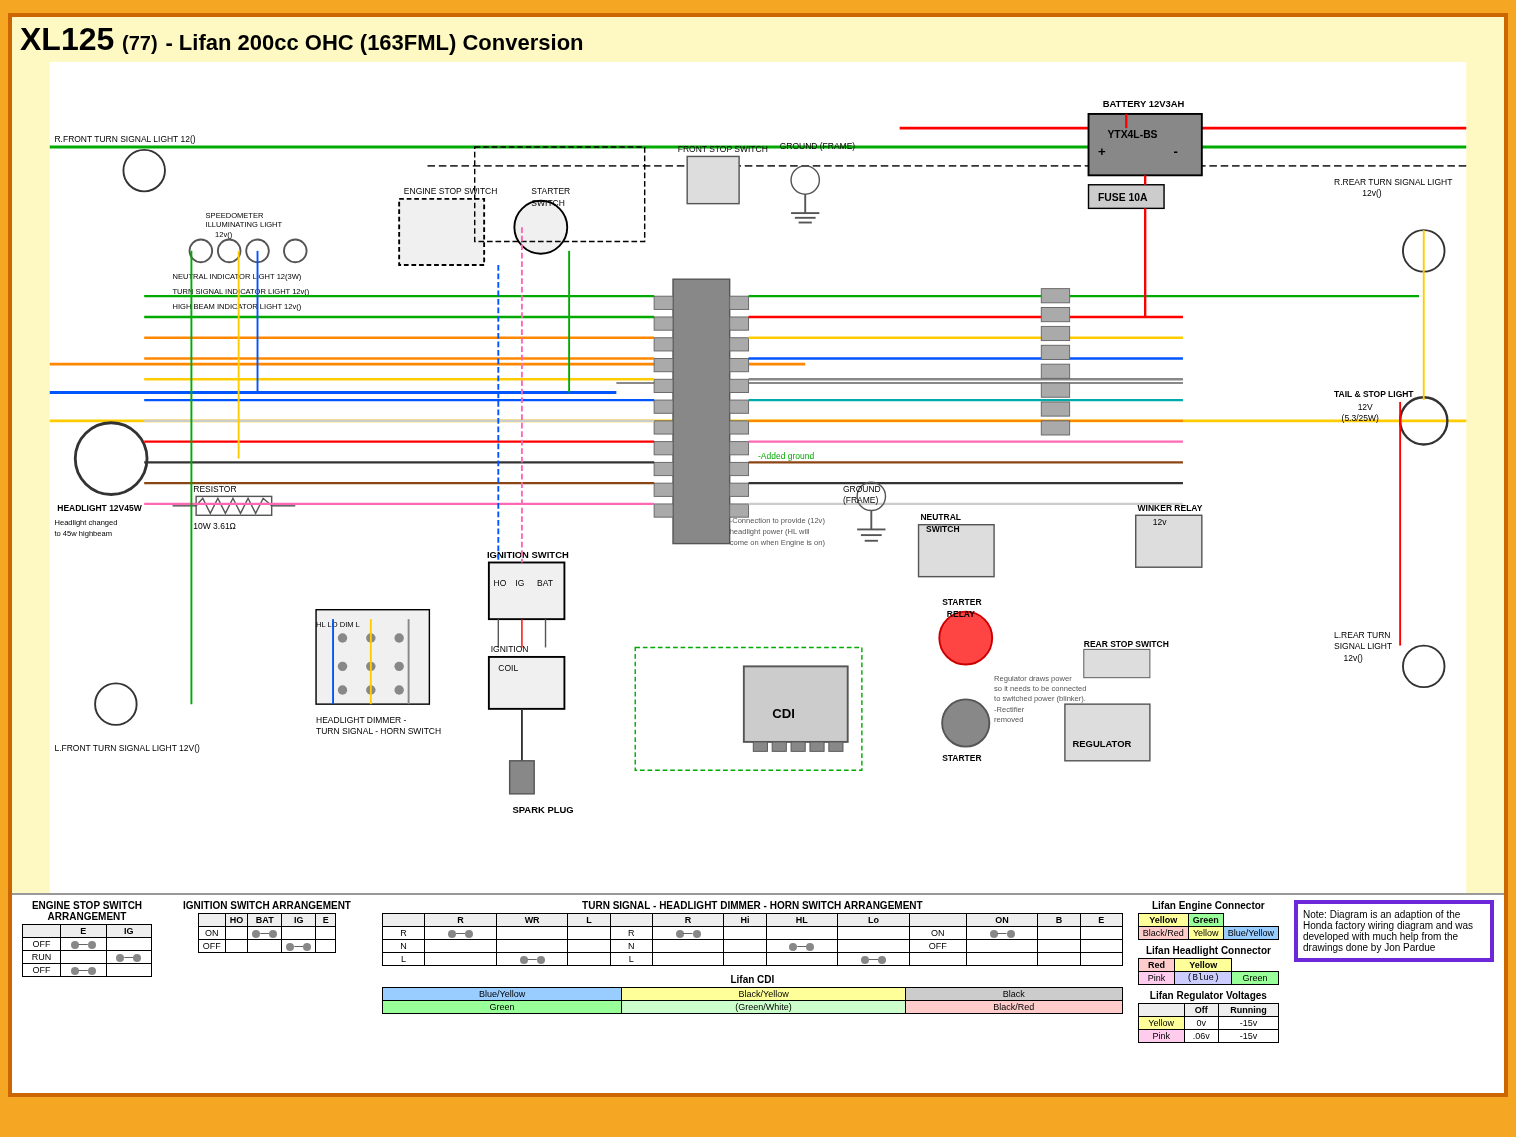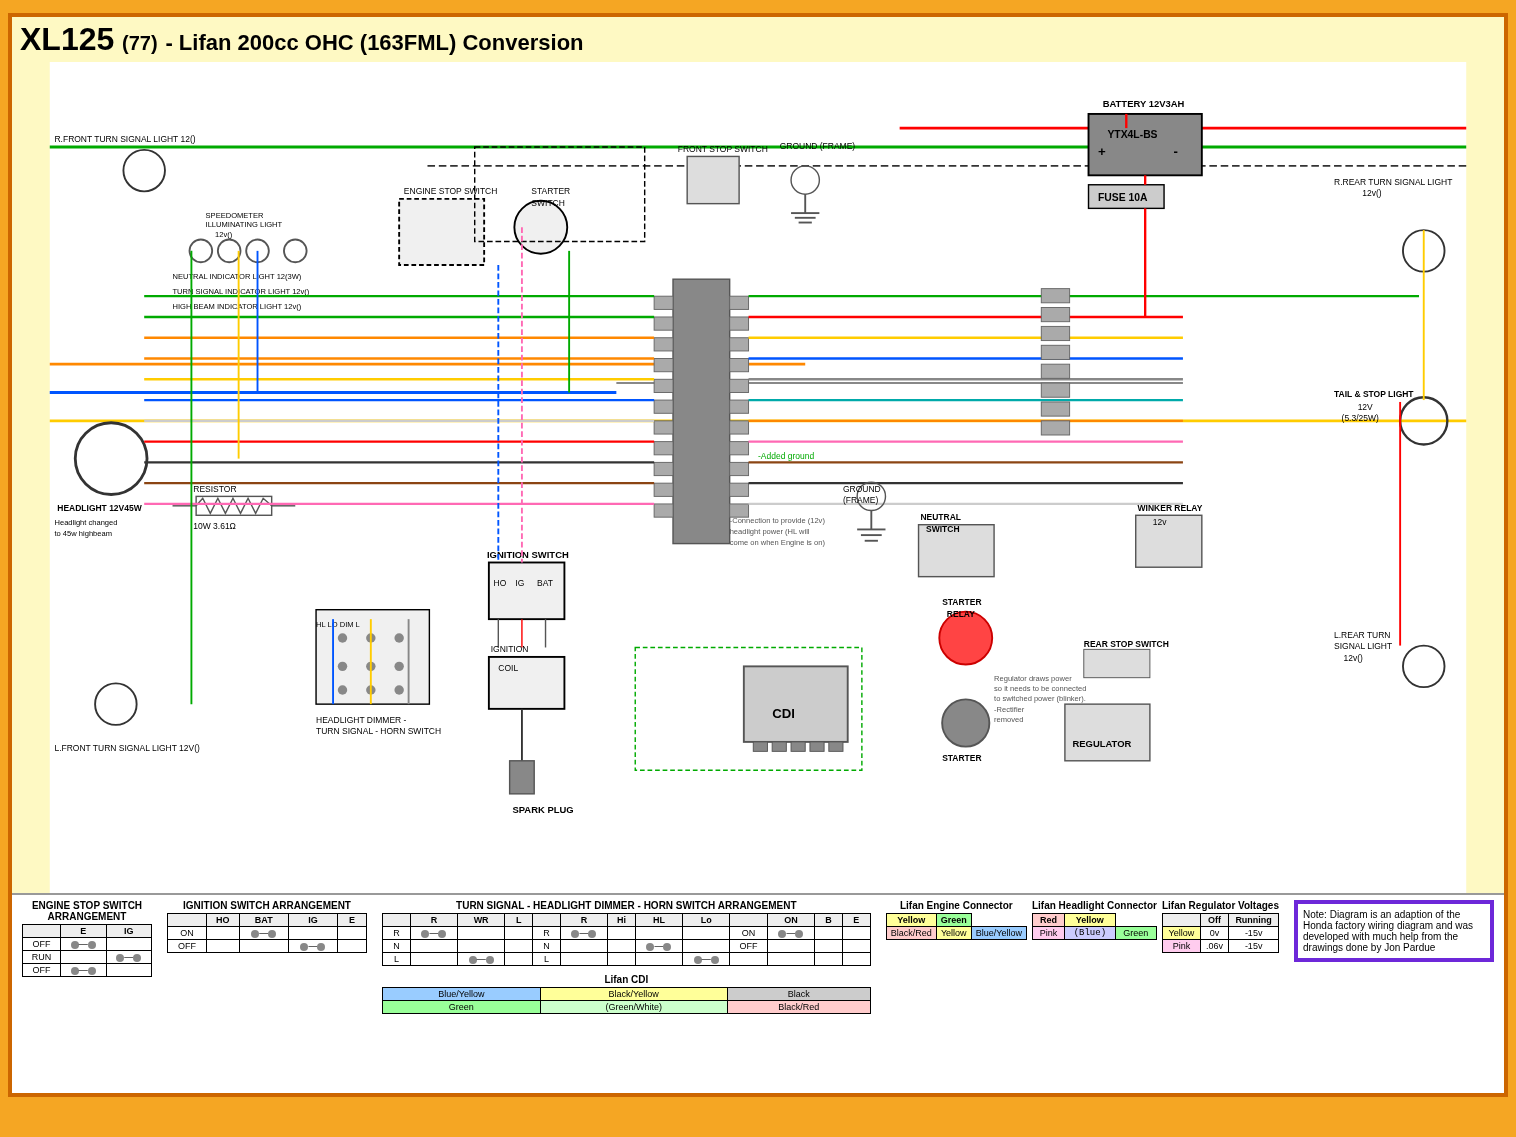--- a/index.html
+++ b/index.html
@@ -397,21 +397,21 @@
             </tr>
         <tr>
               <td>OFF</td>
               <td><span class="connector-dot"></span>—<span class="connector-dot"></span></td>
               <td></td>
             </tr>
       </tbody>
         </table>
     </div>
 
-    <div class="table-section" style="min-width:200px;">
+    <div class="table-section" style="min-width:200px;align-items:center;">
       <div class="table-title">IGNITION SWITCH ARRANGEMENT</div>
       <table>
         <tbody>
             <tr>
               <th></th>
               <th>HO</th>
               <th>BAT</th>
               <th>IG</th>
               <th>E</th>
             </tr>
@@ -515,21 +515,21 @@
           <tr>
             <td style="background:#99ff99;">Green</td>
             <td style="background:#ccffcc;">(Green/White)</td>
             <td style="background:#ffcccc;">Black/Red</td>
           </tr>
         </tbody>
           </table>
       </div>
     </div>
 
-    <div style="display:flex; flex-direction:row; gap:5px;">
+    <div style="display:flex; flex-direction:column; gap:5px;">
 
       <div class="table-section">
         <div class="table-title">Lifan Engine Connector</div>
         <table>
           <tbody>
               <tr>
                 <th style="background:#ffff99;">Yellow</th>
                 <th style="background:#99ff99;">Green</th>
               </tr>
           <tr>

